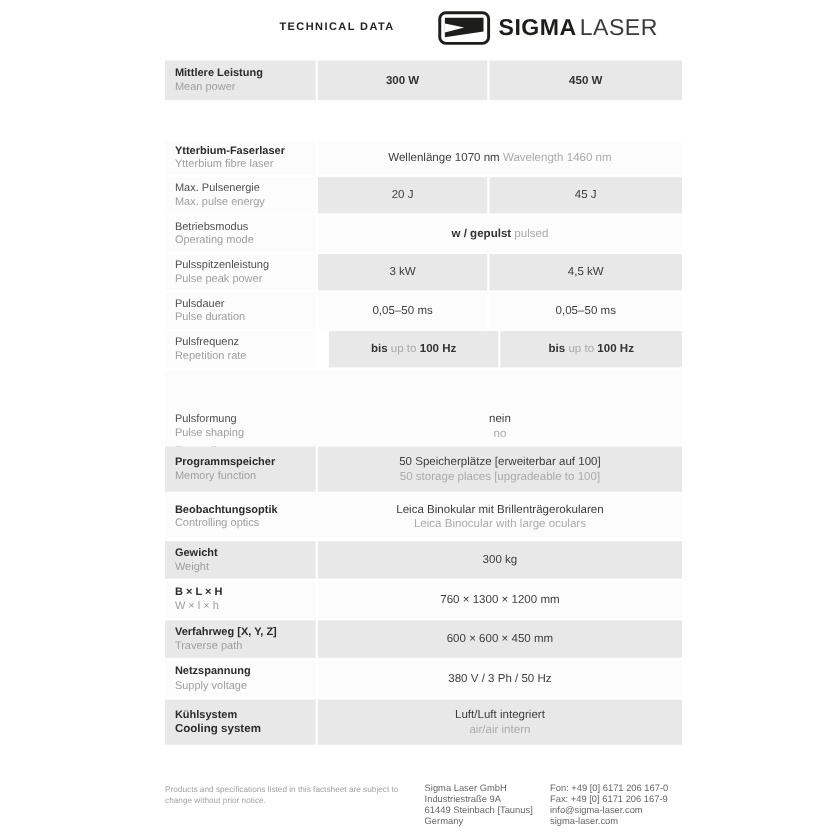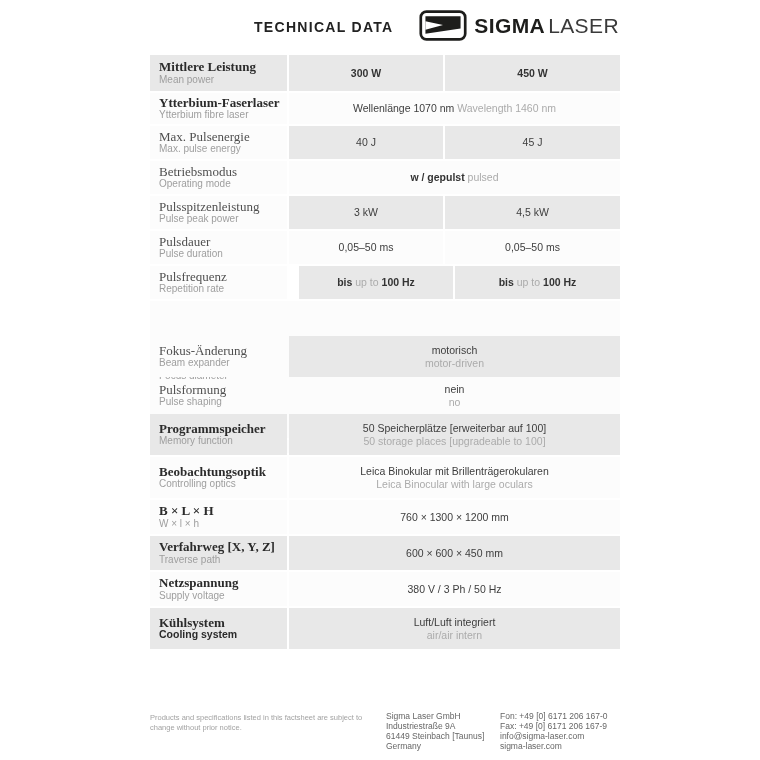--- a/index.html
+++ b/index.html
@@ -6,24 +6,24 @@
   body{
     width:760px;height:760px;background:#ffffff;
     font-family:"Liberation Sans", sans-serif;
     position:relative;overflow:hidden;
     -webkit-font-smoothing:antialiased;
   }
   
   .header{position:absolute;left:150px;top:10px;width:470px;height:38px;}
   .page-title{
     position:absolute;left:104px;top:9px;
-    font-size:14px;font-weight:700;letter-spacing:1.3px;color:#222222;
+    font-size:10px;font-weight:700;letter-spacing:1.3px;color:#222222;
     white-space:nowrap;
   }
-  .brand{position:absolute;right:1px;top:0;display:flex;align-items:center;gap:7px;}
+  .brand{position:absolute;right:22px;top:0;display:flex;align-items:center;gap:7px;}
   .brand svg{display:block;}
   .brand-text{font-size:21px;color:#1d1d1b;letter-spacing:.4px;white-space:nowrap;}
   .brand-text .b{font-weight:700;}
   .brand-text .l{font-weight:400;color:#3a3a3a;margin-left:3px;}
   
   .spec-table{
     position:absolute;left:150px;top:55px;width:470px;
     display:flex;flex-direction:column;gap:2px;
   }
   .row{display:flex;gap:2px;}
@@ -33,21 +33,21 @@
     padding-left:9px;
   }
   .vwrap{flex:1;display:flex;gap:2px;}
   .val{
     flex:1;display:flex;flex-direction:column;justify-content:center;align-items:center;
     text-align:center;
   }
   .val.first2{flex:0 0 154px;}
   .bg-gray{background:#e8e8e8;}
   .bg-white{background:#fcfcfc;}
-  .de{font-size:13px;line-height:12.5px;color:#4f4f4f;font-family:Liberation Serif, serif;}
+  .de{font-size:10px;line-height:12.5px;color:#4f4f4f;}
   .de.b{font-weight:700;color:#2b2b2b;}
   .en{font-size:10px;line-height:11.5px;color:#9e9e9e;}
   .en.b2{font-weight:700;color:#2b2b2b;font-size:10.5px;}
   .vline{font-size:10.5px;line-height:12.5px;color:#3d3d3d;}
   .p-dark{color:#3d3d3d;}
   .p-bold{color:#333333;font-weight:700;}
   .p-light{color:#ababab;}
   
   .footer{position:absolute;left:150px;top:711px;width:470px;font-size:8px;}
   .footer-disclaimer{
@@ -82,39 +82,39 @@
       </div>
       <div class="vwrap">
         <div class="cell val bg-gray first2">
           <div class="vline"><span class="p-bold">300 W</span></div>
         </div>
         <div class="cell val bg-gray">
           <div class="vline"><span class="p-bold">450 W</span></div>
         </div>
       </div>
     </div>
-    <div class="row" style="height: 31px;">
+    <div class="row" style="height: 31px; margin-top: 35px;">
       <div class="cell label bg-white">
         <div class="de b">Ytterbium-Faserlaser</div>
         <div class="en">Ytterbium fibre laser</div>
       </div>
       <div class="vwrap">
         <div class="cell val bg-white">
           <div class="vline"><span class="p-dark">Wellenlänge 1070 nm </span><span class="p-light">Wavelength 1460 nm</span></div>
         </div>
       </div>
     </div>
     <div class="row" style="height: 33px;">
       <div class="cell label bg-white">
         <div class="de">Max. Pulsenergie</div>
         <div class="en">Max. pulse energy</div>
       </div>
       <div class="vwrap">
         <div class="cell val bg-gray first2">
-          <div class="vline"><span class="p-dark">40 J</span></div>
+          <div class="vline"><span class="p-dark">20 J</span></div>
         </div>
         <div class="cell val bg-gray">
           <div class="vline"><span class="p-dark">45 J</span></div>
         </div>
       </div>
     </div>
     <div class="row" style="height: 33px;">
       <div class="cell label bg-white">
         <div class="de">Betriebsmodus</div>
         <div class="en">Operating mode</div>
@@ -171,32 +171,20 @@
       <div class="cell label bg-white">
         <div class="de">Fokus-Durchmesser</div>
         <div class="en">Focus diameter</div>
       </div>
       <div class="vwrap">
         <div class="cell val bg-white">
           <div class="vline"><span class="p-dark">0,1–2,0 mm</span></div>
         </div>
       </div>
     </div>
-    <div class="row" style="height: 41px;">
-      <div class="cell label bg-white">
-        <div class="de">Fokus-Änderung</div>
-        <div class="en">Beam expander</div>
-      </div>
-      <div class="vwrap">
-        <div class="cell val bg-gray">
-          <div class="vline"><span class="p-dark">motorisch</span></div>
-          <div class="vline"><span class="p-light">motor-driven</span></div>
-        </div>
-      </div>
-    </div>
     <div class="row" style="height: 33px;">
       <div class="cell label bg-white">
         <div class="de">Pulsformung</div>
         <div class="en">Pulse shaping</div>
       </div>
       <div class="vwrap">
         <div class="cell val bg-white">
           <div class="vline"><span class="p-dark">nein</span></div>
           <div class="vline"><span class="p-light">no</span></div>
         </div>
@@ -216,20 +204,31 @@
     </div>
     <div class="row" style="height: 41px;">
       <div class="cell label bg-white">
         <div class="de b">Beobachtungsoptik</div>
         <div class="en">Controlling optics</div>
       </div>
       <div class="vwrap">
         <div class="cell val bg-white">
           <div class="vline"><span class="p-dark">Leica Binokular mit Brillenträgerokularen</span></div>
           <div class="vline"><span class="p-light">Leica Binocular with large oculars</span></div>
+        </div>
+      </div>
+    </div>
+    <div class="row" style="height: 34px;">
+      <div class="cell label bg-gray">
+        <div class="de b">Gewicht</div>
+        <div class="en">Weight</div>
+      </div>
+      <div class="vwrap">
+        <div class="cell val bg-gray">
+          <div class="vline"><span class="p-dark">300 kg</span></div>
         </div>
       </div>
     </div>
     <div class="row" style="height: 34px;">
       <div class="cell label bg-white">
         <div class="de b">B × L × H</div>
         <div class="en">W × l × h</div>
       </div>
       <div class="vwrap">
         <div class="cell val bg-white">

